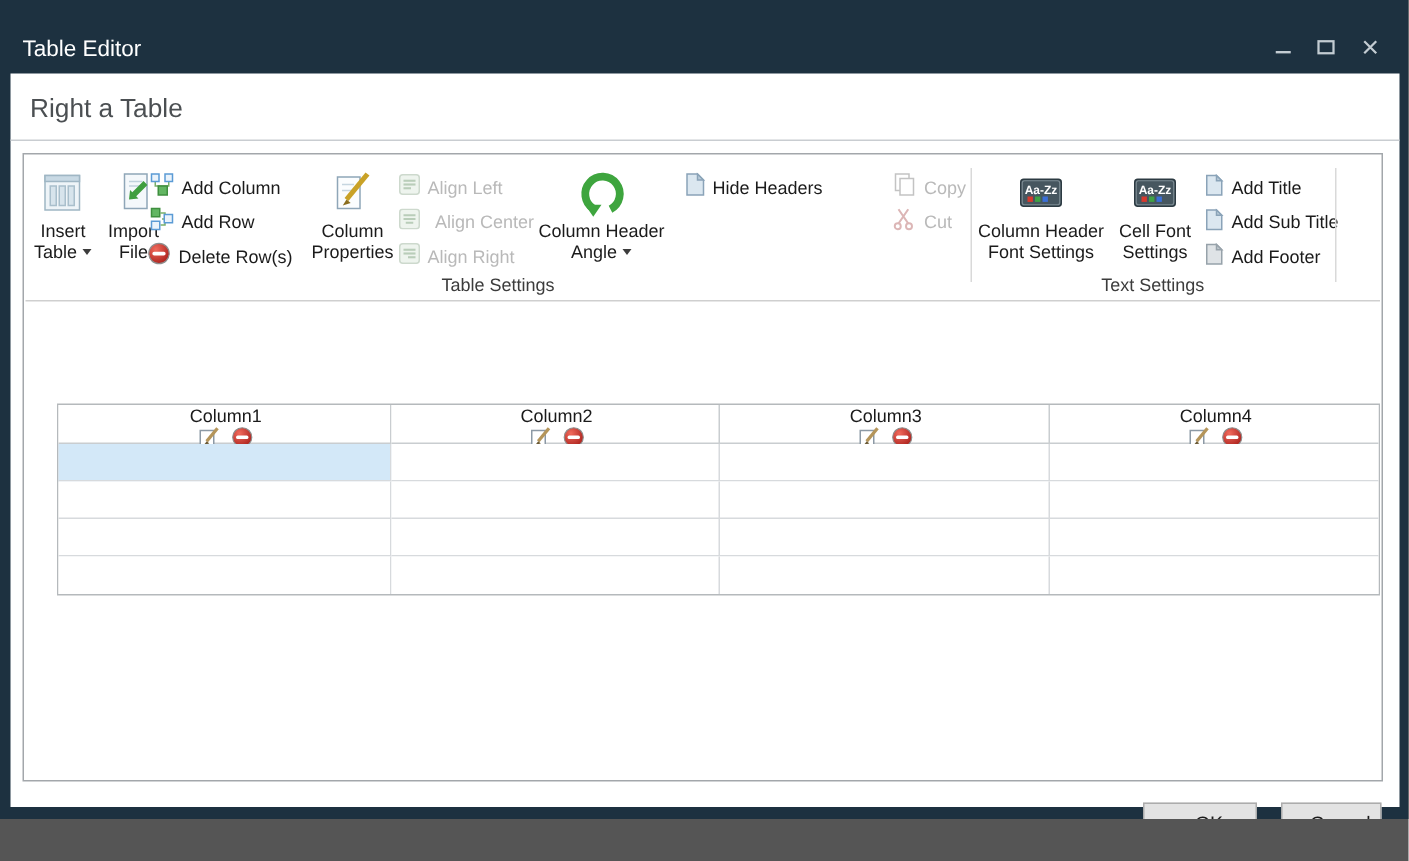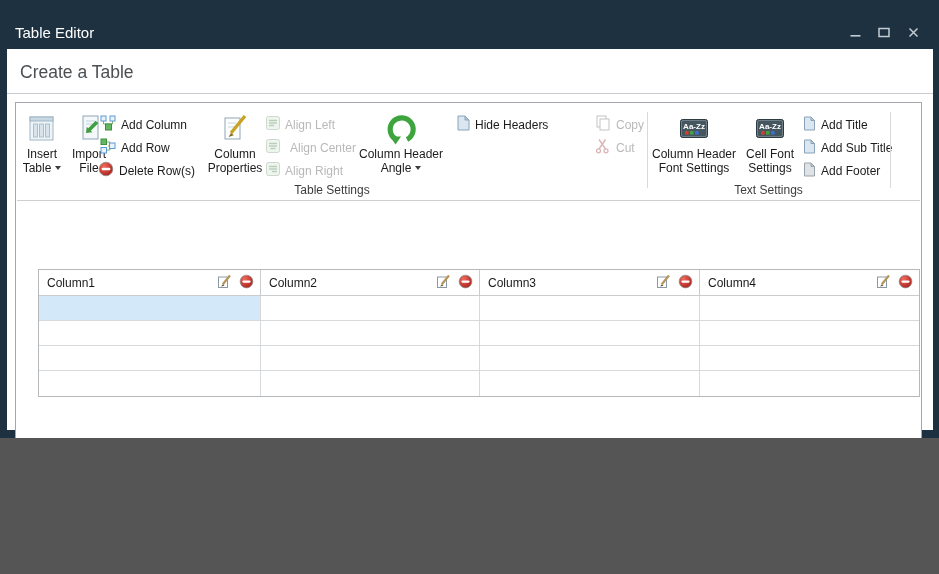--- a/index.html
+++ b/index.html
@@ -1,18 +1,18 @@
 <!DOCTYPE html>
 <html><head>
 <meta charset="utf-8">
 <style>
   html,body{margin:0;padding:0;background:#555;}
   *{box-sizing:border-box;}
   .window{
-    position:relative;width:939px;height:438px;background:#1d3140;
+    position:relative;width:939px;height:546px;background:#1d3140;
     font-family:"Liberation Sans",sans-serif;overflow:hidden;
   }
   
   .titlebar{position:absolute;left:0;top:0;right:0;height:49px;}
   .title-text{position:absolute;left:15px;top:24px;font-size:15px;color:#ffffff;}
   .win-controls{position:absolute;right:16px;top:25px;display:flex;gap:9px;}
   .win-btn{width:20px;height:16px;display:flex;align-items:center;justify-content:center;cursor:default;}
   
   .content{position:absolute;left:7px;right:6px;top:49px;bottom:8px;background:#ffffff;}
   .page-heading{position:absolute;left:13px;top:13px;font-size:17.5px;color:#4b4f52;}
@@ -25,21 +25,21 @@
   .bigbtn .ic{height:38px;display:flex;align-items:center;justify-content:center;}
   .bigbtn .lbl{font-size:12px;line-height:13.5px;color:#1b1b1b;text-align:center;white-space:nowrap;}
   .smallrow{position:absolute;display:flex;align-items:center;gap:5px;height:17px;font-size:12px;color:#1b1b1b;white-space:nowrap;cursor:default;}
   .disabled .lbl, .smallrow.disabled{color:#b9b9b9;}
   .caret{display:inline-block;width:0;height:0;border-left:3.5px solid transparent;border-right:3.5px solid transparent;border-top:4px solid #3c3c3c;margin-left:4px;vertical-align:middle;}
   .tb-sep{position:absolute;top:8px;height:76px;width:1px;background:#d9d9d9;}
   .group-label{position:absolute;bottom:3px;font-size:12px;color:#3c3c3c;text-align:center;}
   
   .grid{position:absolute;left:22px;top:166px;width:882px;border:1px solid #b5b9bc;background:#fff;}
   .grid-row{display:flex;}
-  .gh-cell{height:26px;display:flex;align-items:center;border-right:1px solid #c9cdd0;border-bottom:1px solid #c9cdd0;padding:0 6px 0 8px;font-size:12px;color:#1a1a1a;background:#fff;}
+  .gh-cell{height:26px;display:flex;align-items:center;border-right:1px solid #c9cdd0;border-bottom:1px solid #c9cdd0;padding:0 6px 0 8px;font-size:12px;color:#1a1a1a;background:#fff;flex-direction:column;}
   .gh-cell:last-child,.gd-cell:last-child{border-right:none;}
   .gh-name{flex:1;}
   .gh-icons{display:flex;align-items:center;gap:7px;}
   .gd-cell{height:25px;border-right:1px solid #d7dadd;border-bottom:1px solid #d7dadd;background:#fff;}
   .grid-row:last-child .gd-cell{border-bottom:none;}
   .gd-cell.selected{background:#d3e8f8;}
   .c0{width:222px;}.c1{width:219px;}.c2{width:220px;}.c3{width:221px;flex:1;}
   
   .btn{position:absolute;top:486px;height:26px;background:#e3e3e3;border:1px solid #acacac;
        font-size:13px;color:#1b1b1b;display:flex;align-items:center;justify-content:center;cursor:default;font-family:"Liberation Sans",sans-serif;padding-left:12px;}
@@ -72,21 +72,21 @@
         <span>
           <svg width="11" height="11" viewBox="0 0 11 11">
               <path d="M1.5 1.5 L9.5 9.5 M9.5 1.5 L1.5 9.5" stroke="#c3ccd2" stroke-width="1.5"></path>
             </svg>
         </span>
       </div>
     </div>
   </div>
 
   <div class="content">
-    <div class="page-heading">Create a Table</div>
+    <div class="page-heading">Right a Table</div>
     <div class="heading-sep"></div>
 
     <div class="panel">
 
       <div class="toolbar">
 
         <div class="bigbtn" style="left:2px;width:46px;">
           <span class="ic">
             <svg width="30" height="32" viewBox="0 0 30 32">
               <rect x="3" y="4" width="23" height="23" fill="#eef4f8" stroke="#9fb6c4"></rect>

